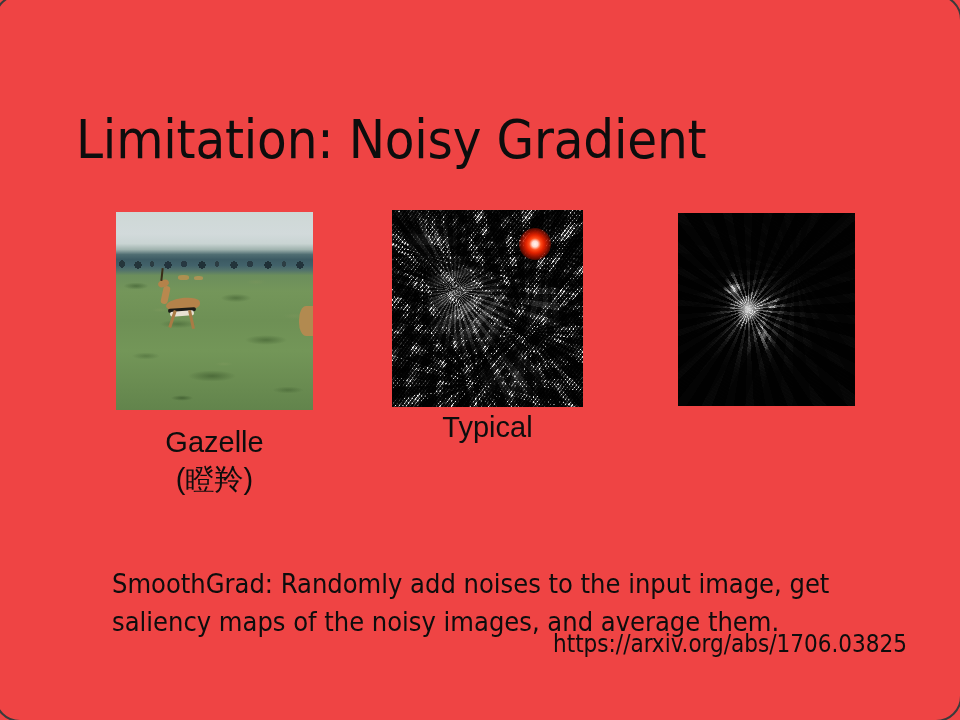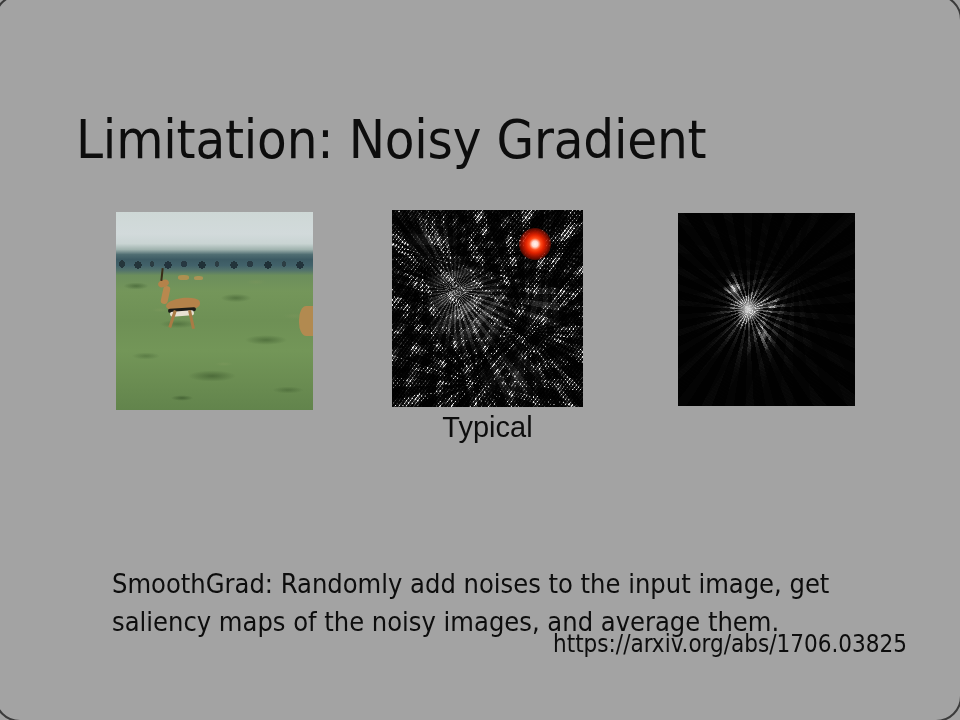--- a/index.html
+++ b/index.html
@@ -12,21 +12,21 @@
     height: 720px;
     overflow: hidden;
     font-family: "Liberation Sans", sans-serif;
     -webkit-font-smoothing: antialiased;
   }
 
   #slide {
     position: relative;
     width: 960px;
     height: 720px;
-    background: #a3a3a3;
+    background: #ef4444;
   }
 
   
   #slide-frame {
     position: absolute;
     left: -6px;
     top: -6px;
     width: 968px;
     height: 728px;
     border: 2px solid #3b3b3b;
@@ -312,20 +312,24 @@
       <div class="gazelle-stripe"></div>
       <div class="gazelle-belly"></div>
       <div class="gazelle-neck"></div>
       <div class="gazelle-head"></div>
       <div class="gazelle-horn"></div>
       <div class="gazelle-leg-a"></div>
       <div class="gazelle-leg-b"></div>
       <div class="gazelle-right-edge"></div>
     </div>
   </div>
+  <div class="figure-caption" id="cap-gazelle">
+    <span>Gazelle</span>
+    <span class="line2">(瞪羚)</span>
+  </div>
 
   <div class="figure" id="fig-typical">
     <div class="figure-img" id="img-typical">
       <div class="noise-grain"></div>
       <div class="laser-dot"></div>
     </div>
   </div>
   <div class="figure-caption" id="cap-typical">
     <span>Typical</span>
   </div>

